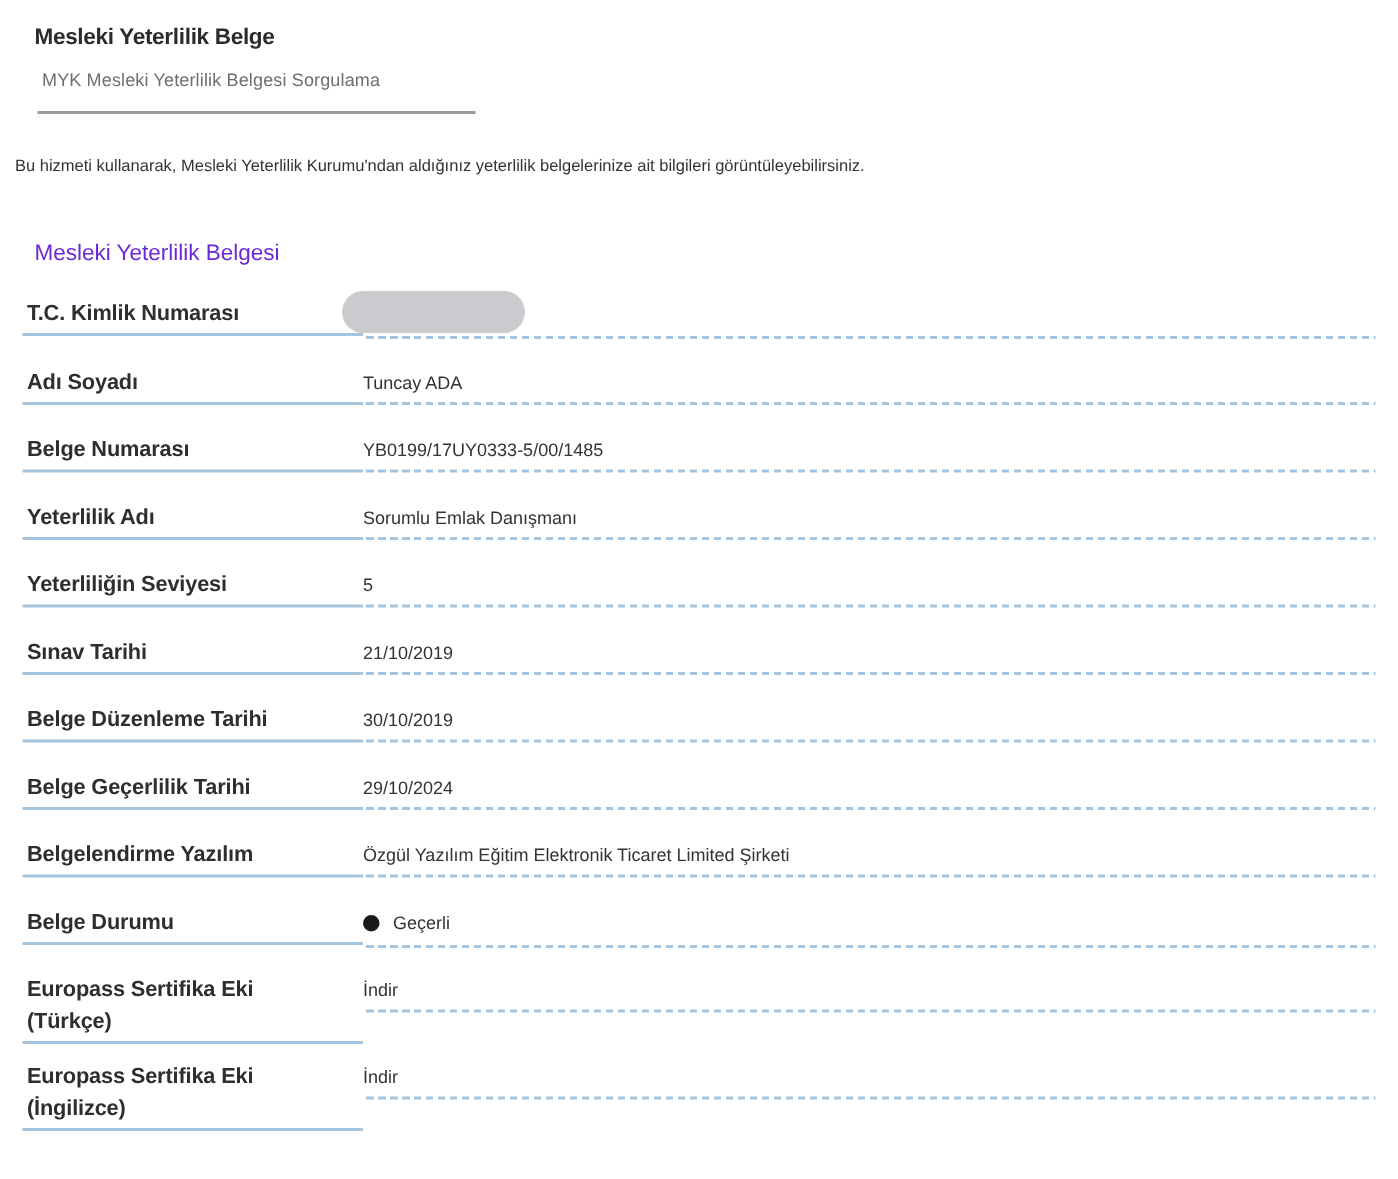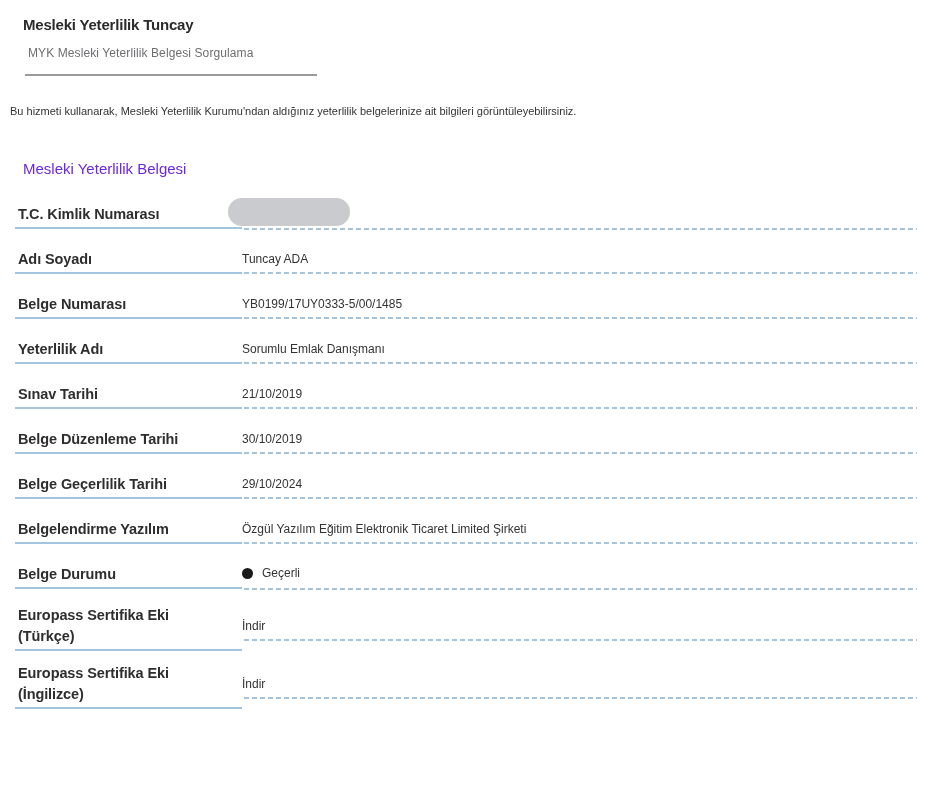--- a/index.html
+++ b/index.html
@@ -41,21 +41,21 @@
   .section-title {
     margin: 39px 0 0 23px;
     font-size: 15px;
     color: #6d28d9;
   }
   .cert-table {
     margin: 10px 15px 0 15px;
   }
   .row {
     display: flex;
-    align-items: center;
+    align-items: flex-start;
   }
   .row.single { min-height: 45px; }
   .row.row-redacted { min-height: 46px; }
   .cell {
     position: relative;
     box-sizing: border-box;
     font-size: 12px;
     line-height: 21px;
   }
   .cell.label {
@@ -109,21 +109,21 @@
   .download-link {
     color: #333333;
     text-decoration: none;
     cursor: pointer;
   }
 </style>
 </head>
 <body>
 
 <div class="page">
-  <div class="agency-title">Mesleki Yeterlilik Tuncay</div>
+  <div class="agency-title">Mesleki Yeterlilik Belge</div>
   <div class="service-title">MYK Mesleki Yeterlilik Belgesi Sorgulama</div>
   <div class="title-underline"></div>
   <p class="description">Bu hizmeti kullanarak, Mesleki Yeterlilik Kurumu'ndan aldığınız yeterlilik belgelerinize ait bilgileri görüntüleyebilirsiniz.</p>
   <div class="section-title">Mesleki Yeterlilik Belgesi</div>
   <div class="cert-table" id="cert-table">
   <div class="row single row-redacted">
     <div class="cell label"><span class="label-line1">T.C. Kimlik Numarası</span></div>
     <div class="cell value">
           <div class="redacted-blob"></div>
         </div>
@@ -137,20 +137,24 @@
   <div class="row single">
     <div class="cell label"><span class="label-line1">Belge Numarası</span></div>
     <div class="cell value"><span>YB0199/17UY0333-5/00/1485</span></div>
   </div>
 
   <div class="row single">
     <div class="cell label"><span class="label-line1">Yeterlilik Adı</span></div>
     <div class="cell value"><span>Sorumlu Emlak Danışmanı</span></div>
   </div>
 
+  <div class="row single">
+    <div class="cell label"><span class="label-line1">Yeterliliğin Seviyesi</span></div>
+    <div class="cell value"><span>5</span></div>
+  </div>
 
   <div class="row single">
     <div class="cell label"><span class="label-line1">Sınav Tarihi</span></div>
     <div class="cell value"><span>21/10/2019</span></div>
   </div>
 
   <div class="row single">
     <div class="cell label"><span class="label-line1">Belge Düzenleme Tarihi</span></div>
     <div class="cell value"><span>30/10/2019</span></div>
   </div>

